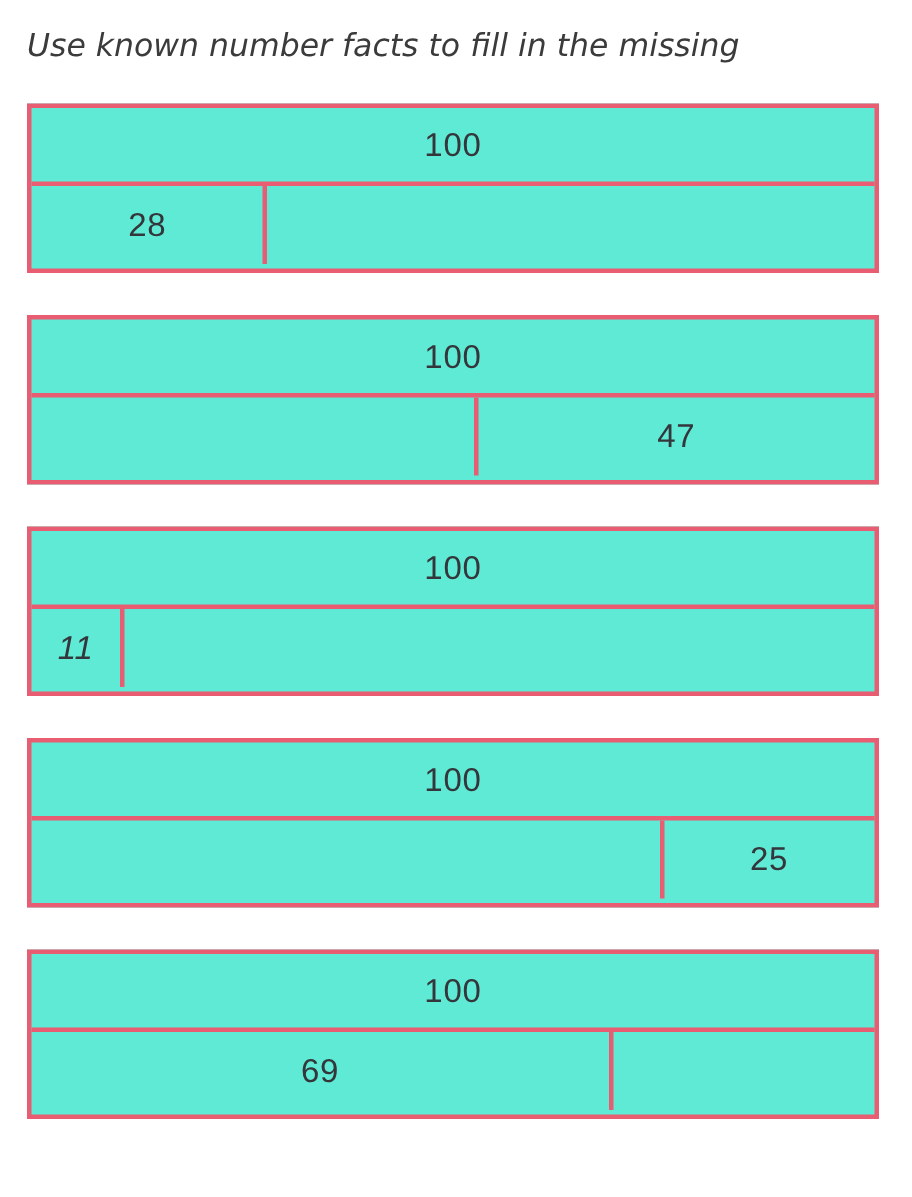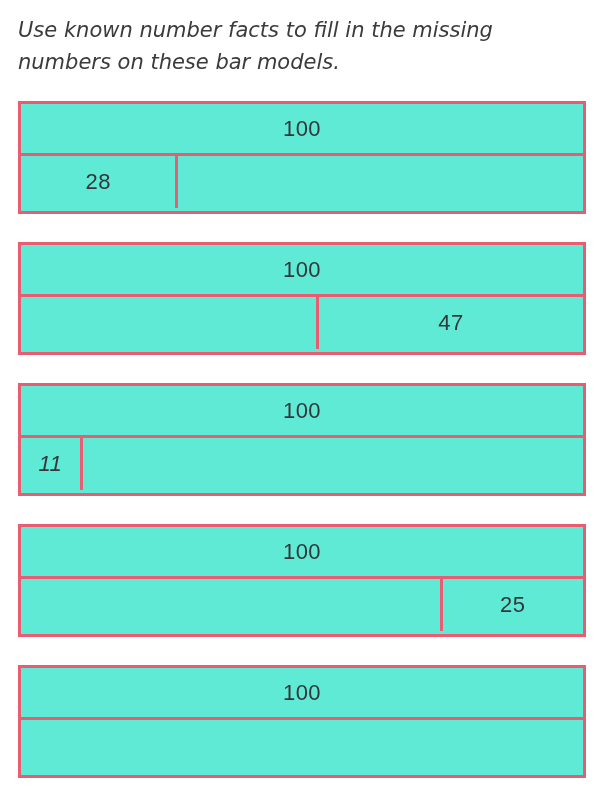--- a/index.html
+++ b/index.html
@@ -64,21 +64,20 @@
     color: var(--num-color);
   }
 </style>
 </head>
 <body>
 
 <div class="page">
 
   <div class="instruction">
     <div>Use known number facts to fill in the missing</div>
-    <div>numbers on these bar models.</div>
   </div>
 
   <div class="bar-model">
     <div class="bar-total">
       <span class="num">100</span>
     </div>
     <div class="bar-parts">
       <div class="bar-part first" style="width: 28%;">
         <span class="num">28</span>
       </div>
@@ -128,19 +127,22 @@
         <span class="num">25</span>
       </div>
     </div>
   </div>
 
   <div class="bar-model">
     <div class="bar-total">
       <span class="num">100</span>
     </div>
     <div class="bar-parts">
+      <div class="bar-part first" style="width: 69%;">
+        <span class="num">69</span>
+      </div>
       <div class="bar-part" style="width: 31%;">
         <span class="num"></span>
       </div>
     </div>
   </div>
 
 </div>
 
 </body></html>

